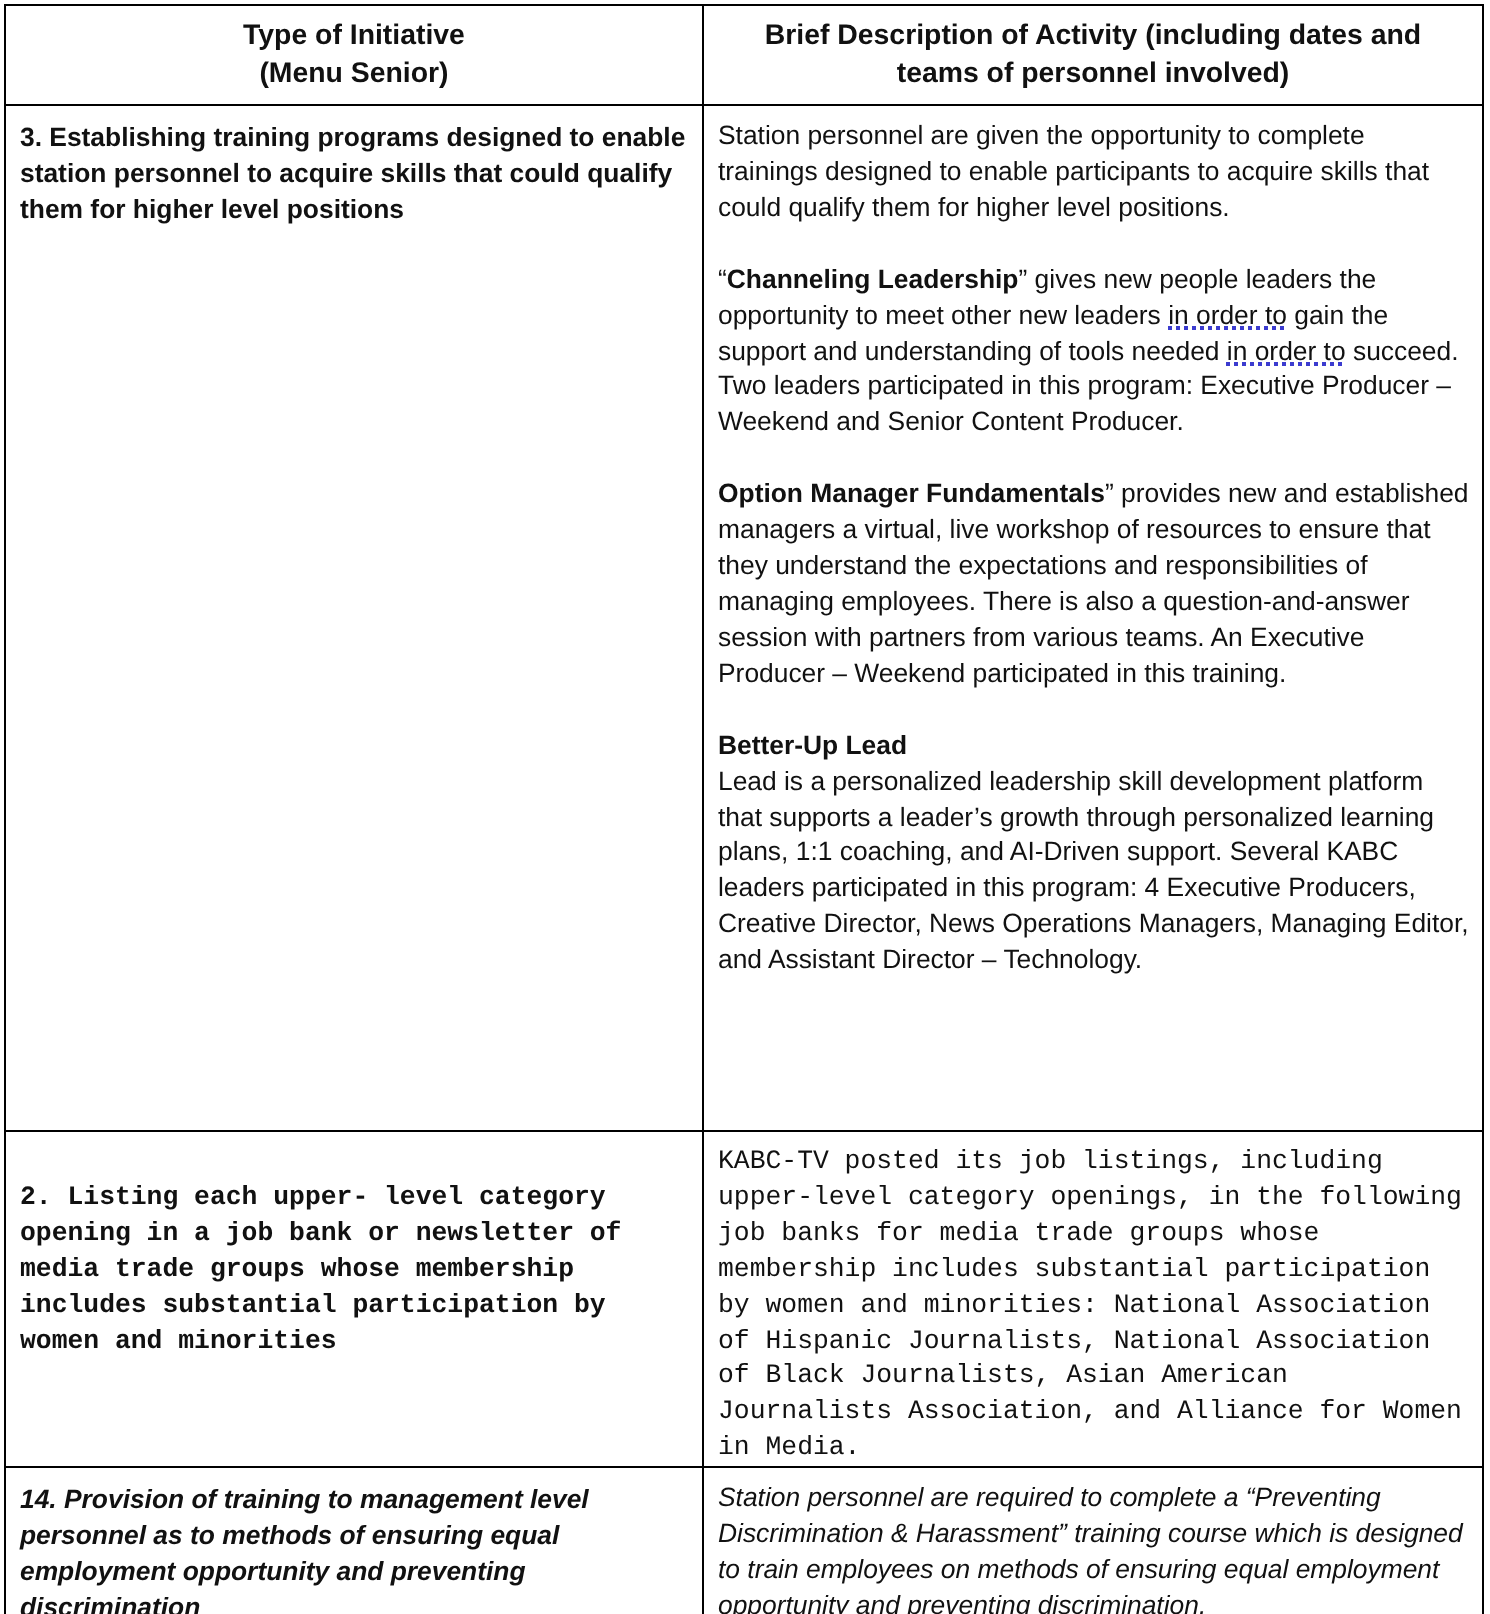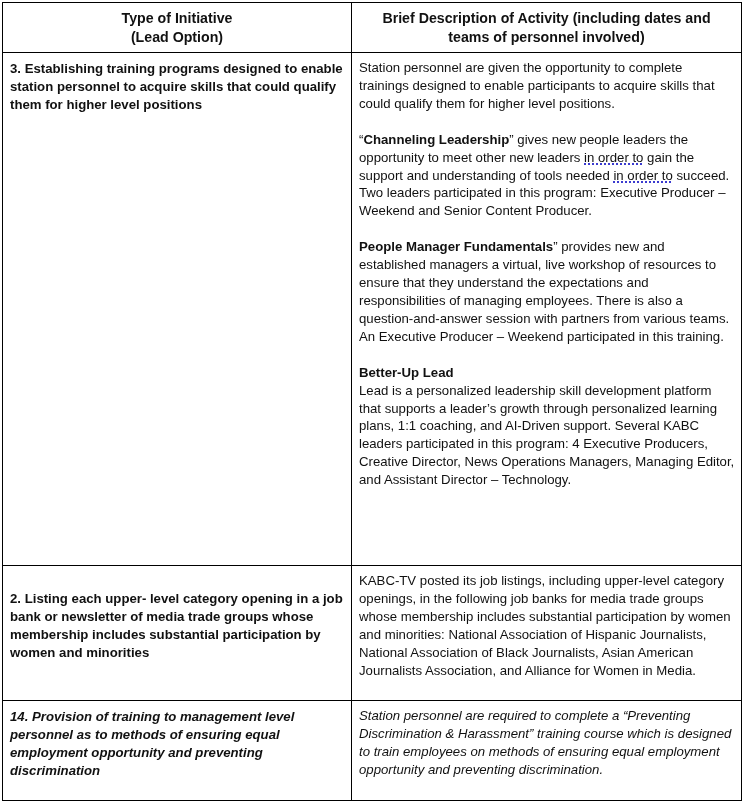--- a/index.html
+++ b/index.html
@@ -43,21 +43,21 @@
       padding-top: 6px;
     }
     td .inner-left {
       padding: 7px 6px 0 7px;
       font-weight: bold;
     }
     td .inner-right {
       padding: 6px 6px 0 7px;
     }
     .row8 td { height: 512px; }
-    .row12 td { height: 134px; }
+    .row12 td { height: 134px; font-family: Liberation Mono, monospace; }
     .row14 td { height: 99px; font-style: italic; }
     .row12 .inner-left { padding-top: 24px; }
     p {
       margin: 0 0 18px 0;
     }
     p.last { margin-bottom: 0; }
     .grammar {
       text-decoration: underline dotted #3b3bcf;
       text-decoration-thickness: 1.5px;
       text-underline-offset: 2px;
@@ -70,41 +70,41 @@
 <table class="initiatives">
   <colgroup>
     <col class="c1">
     <col class="c2">
   </colgroup>
   <thead>
     <tr>
       <th>
         <div class="inner">
           <span>Type of Initiative</span><br>
-          <span>(Lead Option)</span>
+          <span>(Menu Senior)</span>
         </div>
       </th>
       <th>
         <div class="inner">
           <span>Brief Description of Activity (including dates and</span><br>
           <span>teams of personnel involved)</span>
         </div>
       </th>
     </tr>
   </thead>
   <tbody>
     <tr class="row8">
       <td>
         <div class="inner-left">3. Establishing training programs designed to enable station personnel to acquire skills that could qualify them for higher level positions</div>
       </td>
       <td>
         <div class="inner-right">
           <p>Station personnel are given the opportunity to complete trainings designed to enable participants to acquire skills that could qualify them for higher level positions.</p>
           <p><span>“</span><b>Channeling Leadership</b><span>”</span><span> gives new people leaders the opportunity to meet other new leaders </span><span class="grammar">in order to</span><span> gain the support and understanding of tools needed </span><span class="grammar">in order to</span><span> succeed. Two leaders participated in this program: Executive Producer – Weekend and Senior Content Producer.</span></p>
-          <p><b>People Manager Fundamentals</b><span>”</span><span> provides new and established managers a virtual, live workshop of resources to ensure that they understand the expectations and responsibilities of managing employees. There is also a question-and-answer session with partners from various teams. An Executive Producer – Weekend participated in this training.</span></p>
+          <p><b>Option Manager Fundamentals</b><span>”</span><span> provides new and established managers a virtual, live workshop of resources to ensure that they understand the expectations and responsibilities of managing employees. There is also a question-and-answer session with partners from various teams. An Executive Producer – Weekend participated in this training.</span></p>
           <p class="last"><b>Better-Up Lead</b><br><span>Lead is a personalized leadership skill development platform that supports a leader’s growth through personalized learning plans, 1:1 coaching, and AI-Driven support. Several KABC leaders participated in this program: 4 Executive Producers, Creative Director, News Operations Managers, Managing Editor, and Assistant Director – Technology.</span></p>
         </div>
       </td>
     </tr>
     <tr class="row12">
       <td>
         <div class="inner-left">2. Listing each upper- level category opening in a job bank or newsletter of media trade groups whose membership includes substantial participation by women and minorities</div>
       </td>
       <td>
         <div class="inner-right">KABC-TV posted its job listings, including upper-level category openings, in the following job banks for media trade groups whose membership includes substantial participation by women and minorities: National Association of Hispanic Journalists, National Association of Black Journalists, Asian American Journalists Association, and Alliance for Women in Media.</div>

